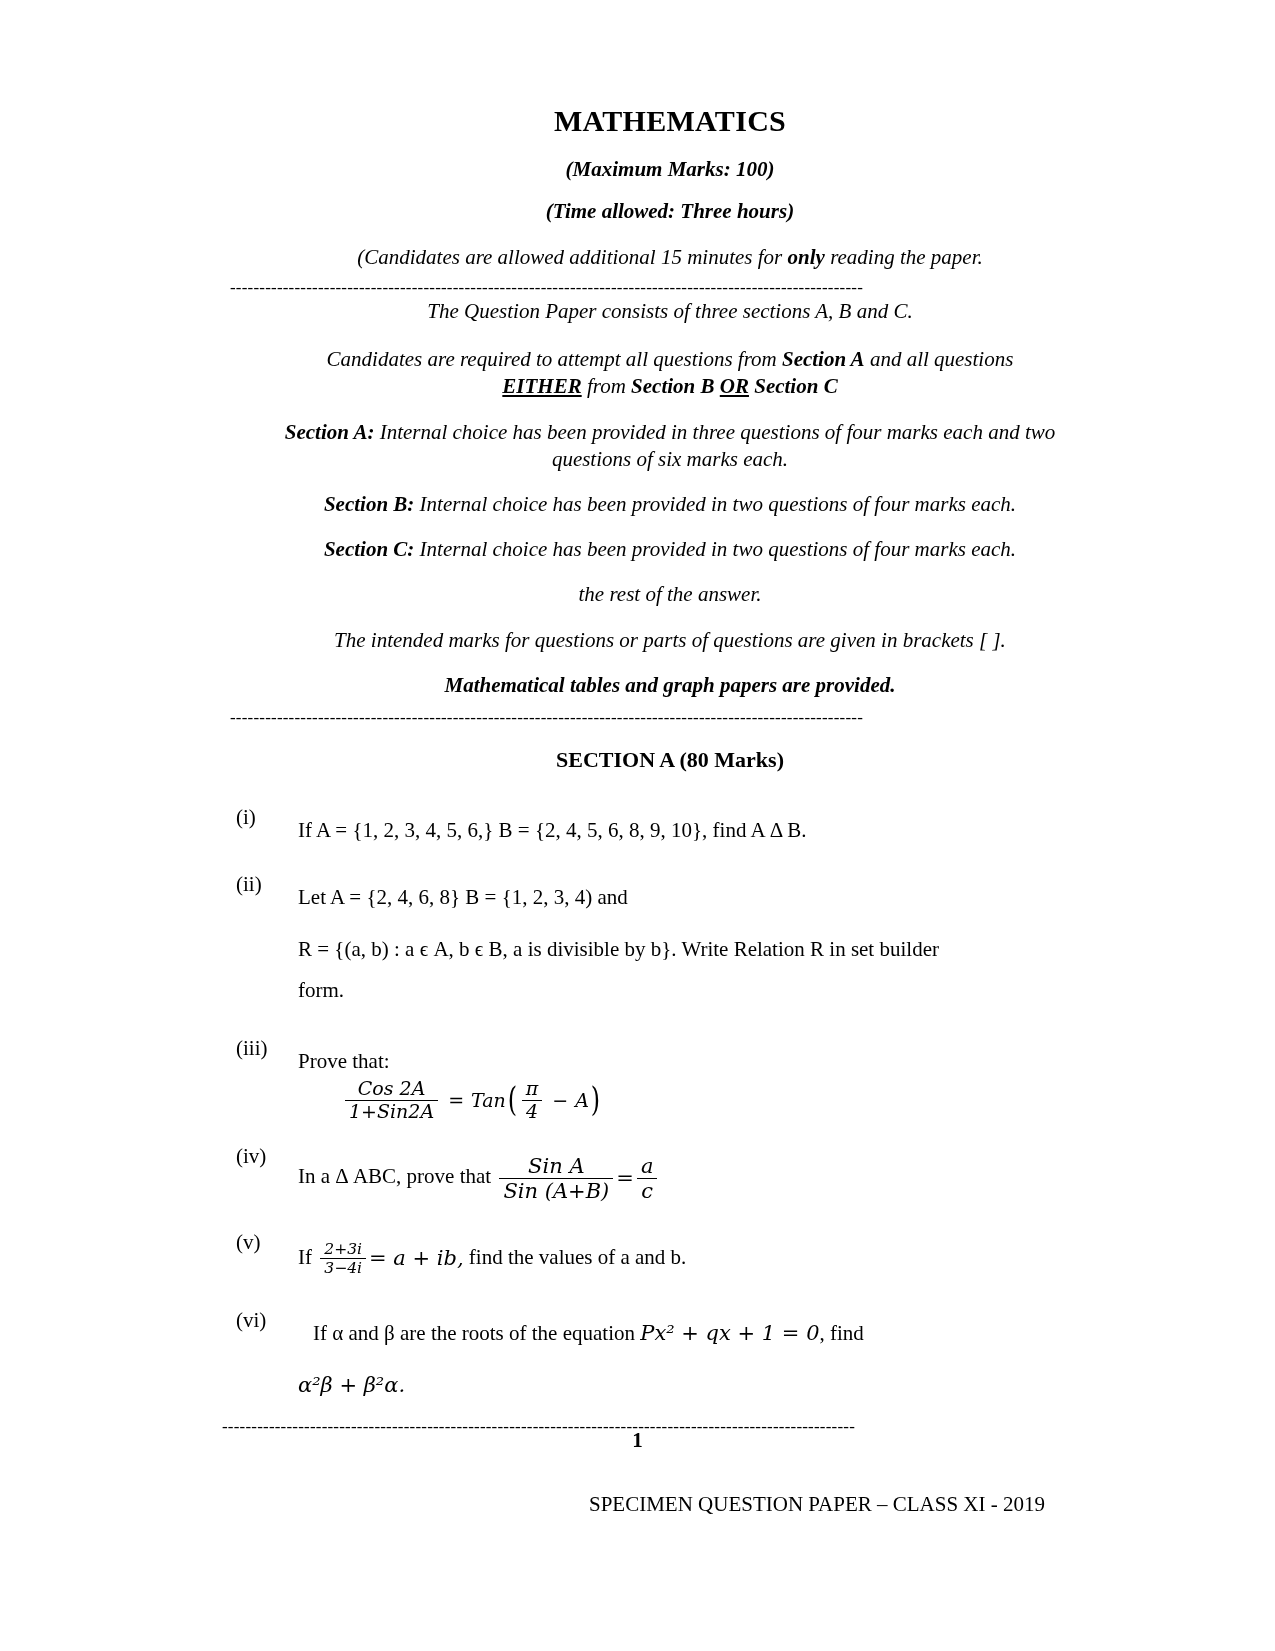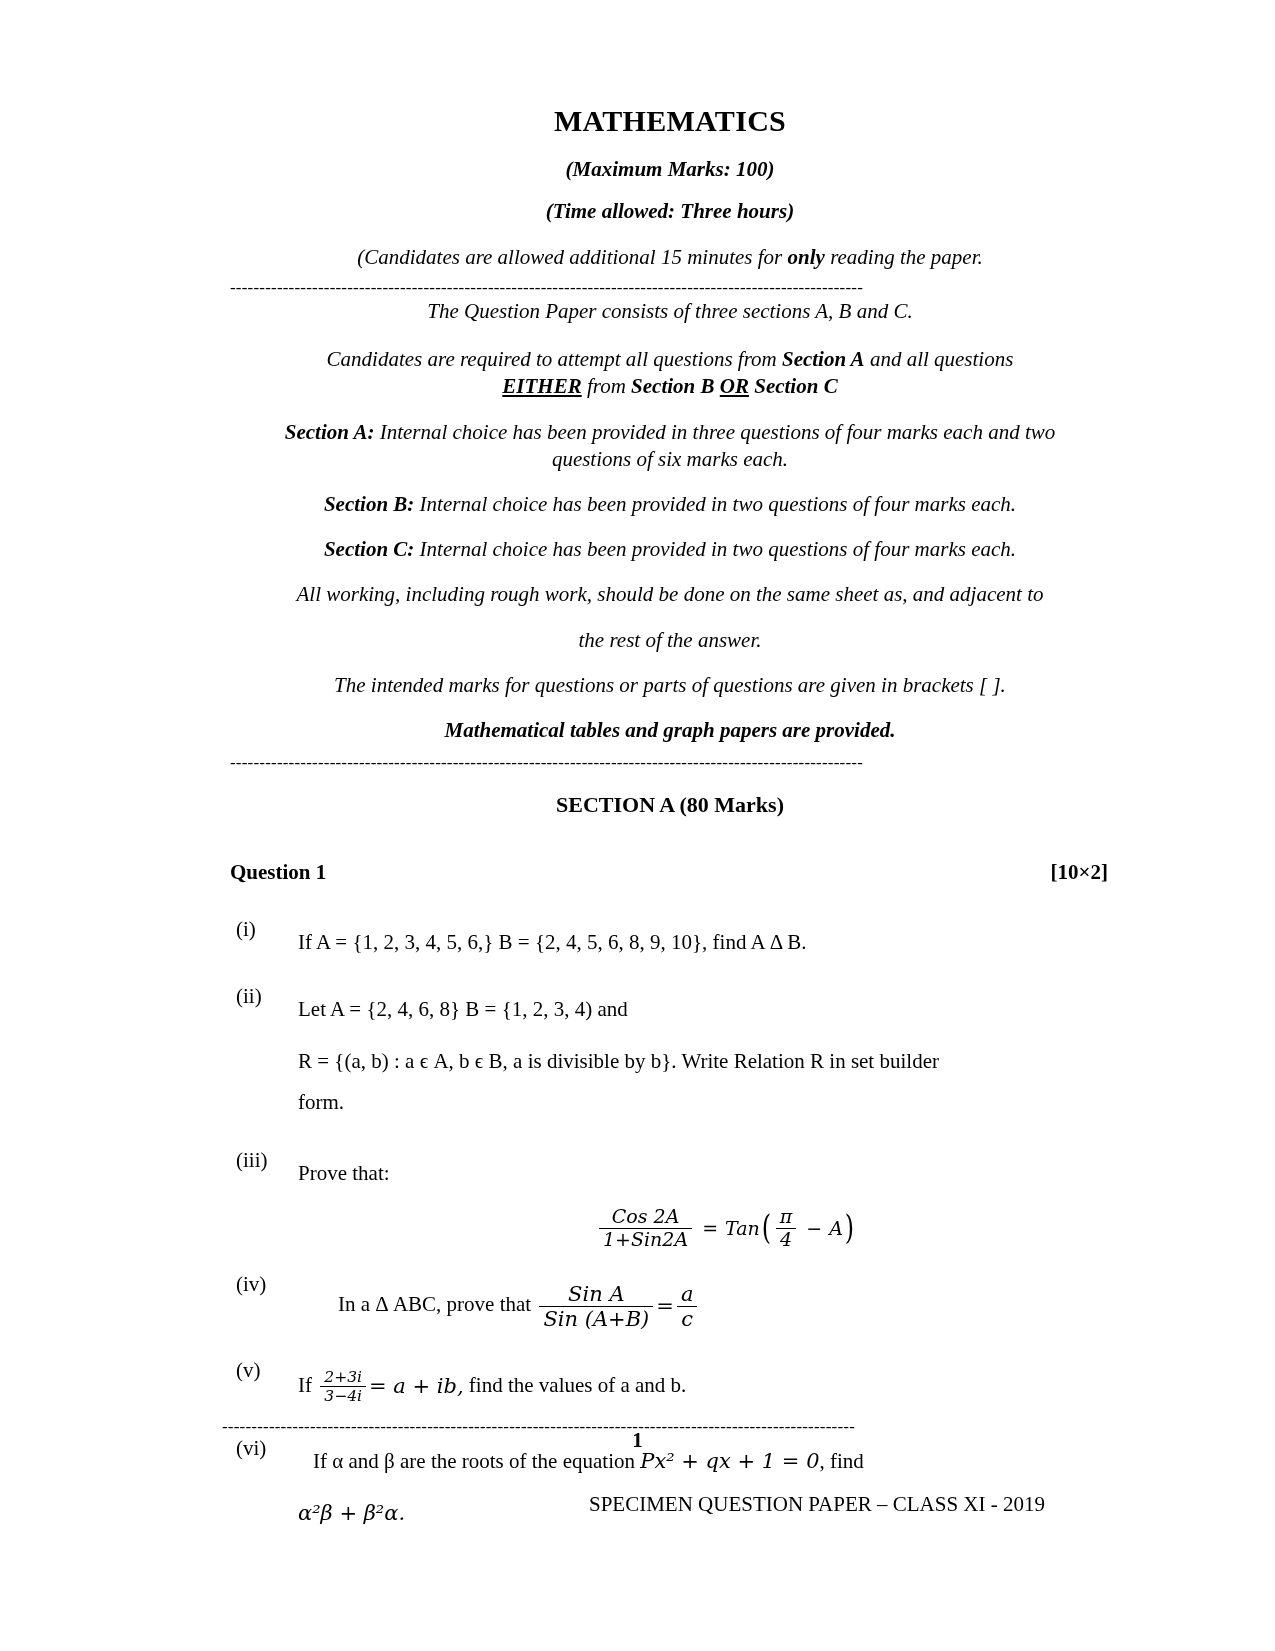--- a/index.html
+++ b/index.html
@@ -132,21 +132,21 @@
     padding-left: 6px;
     box-sizing: border-box;
   }
   .qitem .qbody {
     flex: 1 1 auto;
     margin-top: 13px;
   }
   .sp-i   { margin-top: 30px; }
   .sp-ii  { margin-top: 26px; }
   .sp-iii { margin-top: 30px; }
-  .sp-iv  { margin-top: 20px; gap: 40px; }
+  .sp-iv  { margin-top: 20px; }
   .sp-v   { margin-top: 26px; }
   .sp-vi  { margin-top: 30px; gap: 15px; }
   .qline2 { margin-top: 10px; }
 
   
   .math {
     font-family: "DejaVu Serif", "Liberation Serif", serif;
     font-style: italic;
   }
   .frac {
@@ -170,24 +170,23 @@
   .frac.small { font-size: 0.74em; vertical-align: -0.50em; }
   .paren {
     display: inline-block;
     font-size: 1.75em;
     line-height: 0.55;
     vertical-align: -0.30em;
     font-style: normal;
     transform: scaleX(0.72);
   }
   .display-eq {
-    margin-top: 16px;
+    margin-top: 0;
     padding-left: 112px;
     font-size: 21px;
-    text-align: center;
   }
   .eqwrap {
     display: inline-flex;
     align-items: center;
     font-family: "DejaVu Serif", serif;
     font-style: italic;
     font-size: 19px;
     white-space: nowrap;
   }
   .eqwrap .op { margin: 0 7px; font-style: normal; }
@@ -244,35 +243,30 @@
     <div class="instr gap-b"><span>Candidates are required to attempt all questions from </span><b>Section A</b><span> and all questions</span></div>
     <div class="instr tight"><b><u>EITHER</u></b><span> from </span><b>Section B</b><span> </span><b><u>OR</u></b><b> Section C</b></div>
 
     <div class="instr gap-c"><b>Section A:</b><span> Internal choice has been provided in three questions of four marks each and two</span></div>
     <div class="instr tight">questions of six marks each.</div>
 
     <div class="instr gap-c"><b>Section B:</b><span> Internal choice has been provided in two questions of four marks each.</span></div>
 
     <div class="instr gap-c"><b>Section C:</b><span> Internal choice has been provided in two questions of four marks each.</span></div>
 
-    <div class="instr gap-c">All working, including rough work, should be done on the same sheet as, and adjacent to</div>
     <div class="instr gap-c">the rest of the answer.</div>
 
     <div class="instr gap-c">The intended marks for questions or parts of questions are given in brackets [ ].</div>
 
     <div class="instr-strong">Mathematical tables and graph papers are provided.</div>
 
     <div class="dashrule mid">------------------------------------------------------------------------------------------------------------</div>
 
     <div class="section-head">SECTION A (80 Marks)</div>
 
-    <div class="q-head">
-      <span>Question 1</span>
-      <span>[10×2]</span>
-    </div>
 
     <div class="qitem sp-i">
       <span class="roman">(i)</span>
       <span class="qbody">If A = {1, 2, 3, 4, 5, 6,} B = {2, 4, 5, 6, 8, 9, 10}, find A Δ B.</span>
     </div>
 
     <div class="qitem sp-ii">
       <span class="roman">(ii)</span>
       <span class="qbody">Let A = {2, 4, 6, 8}  B = {1, 2, 3, 4) and</span>
     </div>

